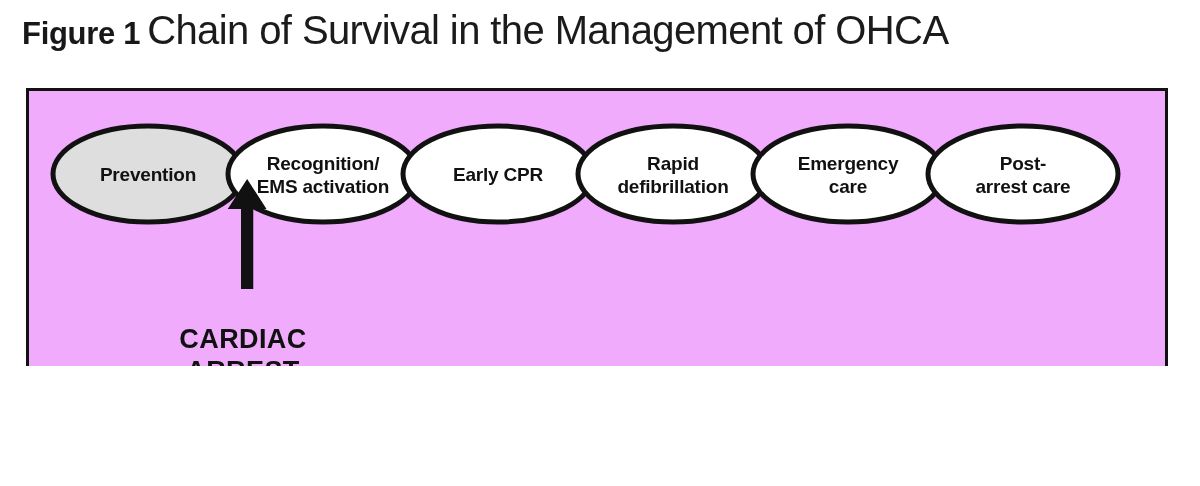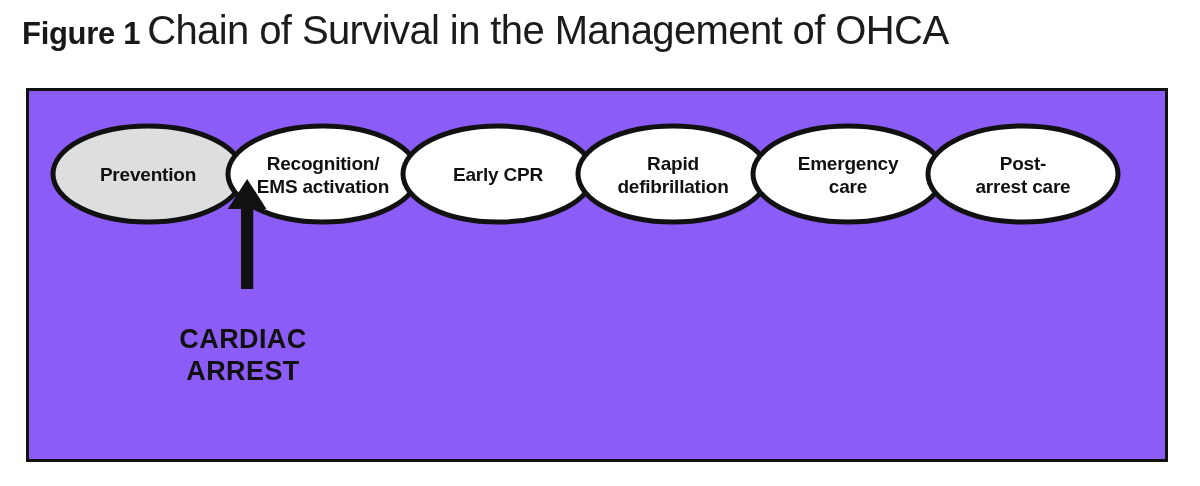--- a/index.html
+++ b/index.html
@@ -3,21 +3,21 @@
 <meta charset="utf-8">
 <style>
   html, body {
     margin: 0;
     padding: 0;
     background: #ffffff;
   }
   #page {
     position: relative;
     width: 1200px;
-    height: 486px;
+    height: 366px;
     background: #ffffff;
     overflow: hidden;
     font-family: "Liberation Sans", sans-serif;
   }
 
   
   #title {
     position: absolute;
     left: 22px;
     top: 8px;
@@ -44,21 +44,21 @@
   }
 
   
   #figure-box {
     position: absolute;
     left: 26px;
     top: 88px;
     width: 1142px;
     height: 374px;
     border: 3px solid #111111;
-    background: #8b5cf6;
+    background: #f0abfc;
     box-sizing: border-box;
   }
 
   
   #chain {
     position: absolute;
     left: 0px;
     top: 0px;
     width: 1142px;
     height: 374px;

